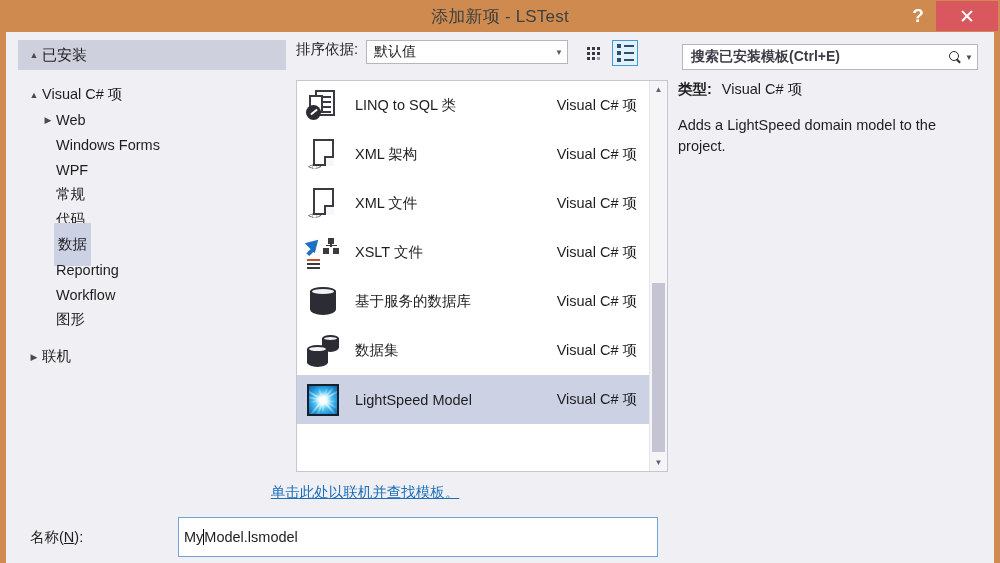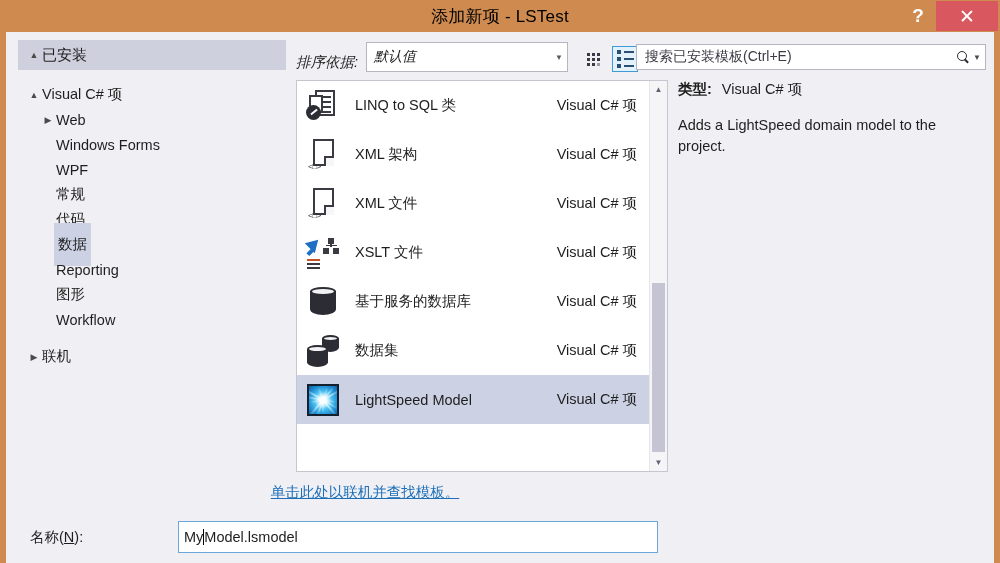--- a/index.html
+++ b/index.html
@@ -36,21 +36,21 @@
     background: #cf8b4f;
     display: flex;
     align-items: center;
     justify-content: flex-end;
     position: relative;
     margin: 0 -6px;
     padding-right: 0;
   }
   .title-text {
     font-size: 17px;
-    color: #000000;
+    color: #404040;
     letter-spacing: 0.2px;
     margin-right: auto;
     margin-left: 0;
     position: absolute;
     left: 50%;
     transform: translateX(-50%);
     white-space: nowrap;
   }
   .title-buttons {
     display: flex;
@@ -152,33 +152,32 @@
   
   .middle-col {
     flex: 1;
     display: flex;
     flex-direction: column;
     min-width: 0;
     padding-left: 10px;
   }
   .toolbar {
     display: flex;
-    align-items: flex-end;
+    align-items: flex-start;
     height: 32px;
     margin-bottom: 8px;
-    font-style: italic;
   }
   .sort-label {
     font-size: 14.5px;
     margin-right: 8px;
     white-space: nowrap;
   }
   .sort-select {
     width: 202px;
-    height: 30px;
+    height: 24px;
     background: #ffffff;
     border: 1px solid #b6b6c2;
     display: flex;
     align-items: center;
     padding: 0 4px 0 7px;
     box-sizing: border-box;
     font-size: 14px;
     cursor: pointer;
     position: relative;
   }
@@ -348,21 +347,21 @@
     box-sizing: border-box;
   }
   .name-label {
     font-size: 14.5px;
     width: 148px;
     min-width: 148px;
   }
   .name-label u { text-decoration: underline; }
   .name-input {
     width: 480px;
-    height: 32px;
+    height: 40px;
     background: #ffffff;
     border: 1px solid #6ca6d8;
     display: flex;
     align-items: center;
     padding: 0 5px;
     box-sizing: border-box;
     font-size: 14.5px;
     position: relative;
     cursor: text;
   }
@@ -381,23 +380,24 @@
     justify-content: flex-end;
     align-items: center;
     padding: 12px 10px 0 0;
     gap: 10px;
   }
 
   
   .search-wrap {
     position: absolute;
     top: 12px;
-    right: 8px;
-    width: 350px;
+    right: 16px;
+    width: 296px;
     height: 26px;
+    font-weight: bold;
   }
   .search-box {
     width: 100%;
     height: 26px;
     background: #ffffff;
     border: 1px solid #b6b6c2;
     box-sizing: border-box;
     display: flex;
     align-items: center;
     padding: 0 4px 0 8px;
@@ -638,28 +638,28 @@
             <span class="tw"></span>
             <span class="tree-label sel">数据</span>
           </div>
 
           <div class="tree-node lvl1">
             <span class="tw"></span>
             <span class="tree-label">Reporting</span>
           </div>
 
 
+          <div class="tree-node lvl1">
+            <span class="tw"></span>
+            <span class="tree-label">Workflow</span>
+          </div>
+
           <div class="tree-node lvl0" style="padding-left:22px">
             <span class="tw"></span>
             <span class="tree-label">图形</span>
-          </div>
-
-          <div class="tree-node lvl1">
-            <span class="tw"></span>
-            <span class="tree-label">Workflow</span>
           </div>
 
           <div class="tree-gap"></div>
 
           <div class="tree-node lvl0">
             <span class="tw">▶</span>
             <span class="tree-label">联机</span>
           </div>
 
         </div>

